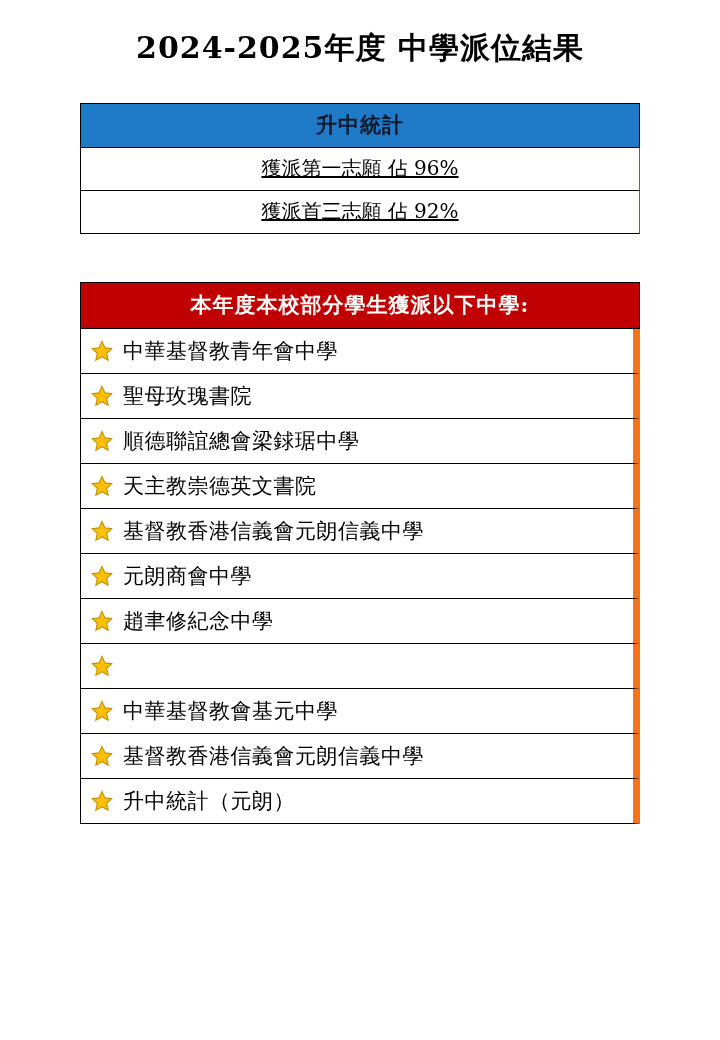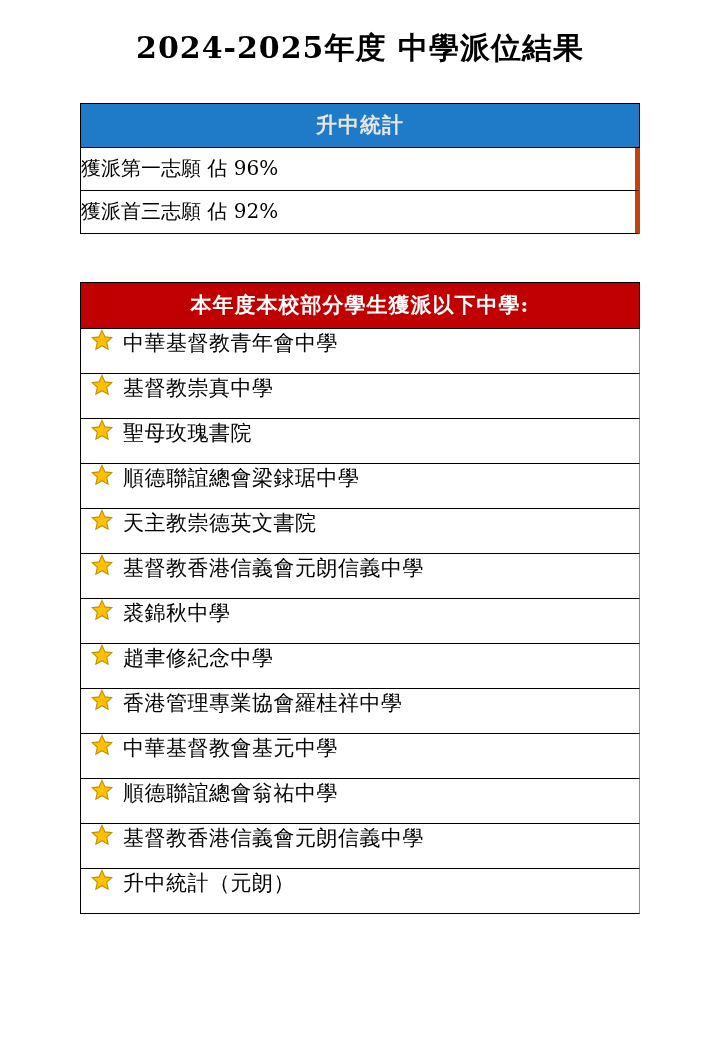--- a/index.html
+++ b/index.html
@@ -35,56 +35,57 @@
     margin: 0 auto;
     border-collapse: collapse;
   }
 
   .stats-block {
     margin-top: 34px;
   }
 
   .stats-header {
     background: #1F7AC7;
-    color: #e5e5e5;
+    color: #0f172a;
     font-size: 21px;
     font-weight: bold;
     text-align: center;
     padding: 7px 0 8px 0;
     border: 1px solid #000000;
     letter-spacing: 1px;
   }
   .stats-row {
     border-left: 1px solid #000000;
-    border-right: 5px solid #c2410c;
+    border-right: 1px solid #c2410c;
     border-bottom: 1px solid #000000;
-    text-align: left;
+    text-align: center;
     font-size: 20px;
     padding: 7px 0 8px 0;
+    text-decoration: underline;
   }
 
   .schools-block {
     margin-top: 48px;
   }
   .schools-header {
     background: #C00000;
     color: #ffffff;
     font-size: 21px;
     font-weight: bold;
     text-align: center;
     padding: 8px 0 9px 0;
     border: 1px solid #000000;
     letter-spacing: 1px;
   }
   .school-row {
     border-left: 1px solid #000000;
-    border-right: 1px solid #f97316;
+    border-right: 7px solid #f97316;
     border-bottom: 1px solid #000000;
     display: flex;
-    align-items: flex-start;
+    align-items: center;
     height: 45px;
     box-sizing: border-box;
     padding-left: 10px;
   }
   .star-icon {
     flex: 0 0 auto;
     width: 22px;
     height: 22px;
     margin-right: 10px;
     display: inline-block;
@@ -114,28 +115,20 @@
 
     <div class="school-row">
       <span class="star-icon">
         <svg viewBox="0 0 24 24" width="22" height="22">
             <polygon points="12,1.5 15.2,8.6 22.8,9.4 17.1,14.5 18.7,22 12,18.2 5.3,22 6.9,14.5 1.2,9.4 8.8,8.6" fill="#FFC000" stroke="#BF8F00" stroke-width="1.2"></polygon>
           </svg>
       </span>
       <span class="school-name">中華基督教青年會中學</span>
     </div>
 
-    <div class="school-row">
-      <span class="star-icon">
-        <svg viewBox="0 0 24 24" width="22" height="22">
-            <polygon points="12,1.5 15.2,8.6 22.8,9.4 17.1,14.5 18.7,22 12,18.2 5.3,22 6.9,14.5 1.2,9.4 8.8,8.6" fill="#FFC000" stroke="#BF8F00" stroke-width="1.2"></polygon>
-          </svg>
-      </span>
-      <span class="school-name">基督教崇真中學</span>
-    </div>
 
     <div class="school-row">
       <span class="star-icon">
         <svg viewBox="0 0 24 24" width="22" height="22">
             <polygon points="12,1.5 15.2,8.6 22.8,9.4 17.1,14.5 18.7,22 12,18.2 5.3,22 6.9,14.5 1.2,9.4 8.8,8.6" fill="#FFC000" stroke="#BF8F00" stroke-width="1.2"></polygon>
           </svg>
       </span>
       <span class="school-name">聖母玫瑰書院</span>
     </div>
 
@@ -165,59 +158,50 @@
       </span>
       <span class="school-name">基督教香港信義會元朗信義中學</span>
     </div>
 
     <div class="school-row">
       <span class="star-icon">
         <svg viewBox="0 0 24 24" width="22" height="22">
             <polygon points="12,1.5 15.2,8.6 22.8,9.4 17.1,14.5 18.7,22 12,18.2 5.3,22 6.9,14.5 1.2,9.4 8.8,8.6" fill="#FFC000" stroke="#BF8F00" stroke-width="1.2"></polygon>
           </svg>
       </span>
-      <span class="school-name">裘錦秋中學</span>
+      <span class="school-name">元朗商會中學</span>
     </div>
 
     <div class="school-row">
       <span class="star-icon">
         <svg viewBox="0 0 24 24" width="22" height="22">
             <polygon points="12,1.5 15.2,8.6 22.8,9.4 17.1,14.5 18.7,22 12,18.2 5.3,22 6.9,14.5 1.2,9.4 8.8,8.6" fill="#FFC000" stroke="#BF8F00" stroke-width="1.2"></polygon>
           </svg>
       </span>
       <span class="school-name">趙聿修紀念中學</span>
     </div>
 
     <div class="school-row">
       <span class="star-icon">
         <svg viewBox="0 0 24 24" width="22" height="22">
             <polygon points="12,1.5 15.2,8.6 22.8,9.4 17.1,14.5 18.7,22 12,18.2 5.3,22 6.9,14.5 1.2,9.4 8.8,8.6" fill="#FFC000" stroke="#BF8F00" stroke-width="1.2"></polygon>
           </svg>
       </span>
-      <span class="school-name">香港管理專業協會羅桂祥中學</span>
     </div>
 
     <div class="school-row">
       <span class="star-icon">
         <svg viewBox="0 0 24 24" width="22" height="22">
             <polygon points="12,1.5 15.2,8.6 22.8,9.4 17.1,14.5 18.7,22 12,18.2 5.3,22 6.9,14.5 1.2,9.4 8.8,8.6" fill="#FFC000" stroke="#BF8F00" stroke-width="1.2"></polygon>
           </svg>
       </span>
       <span class="school-name">中華基督教會基元中學</span>
     </div>
 
 
-    <div class="school-row">
-      <span class="star-icon">
-        <svg viewBox="0 0 24 24" width="22" height="22">
-            <polygon points="12,1.5 15.2,8.6 22.8,9.4 17.1,14.5 18.7,22 12,18.2 5.3,22 6.9,14.5 1.2,9.4 8.8,8.6" fill="#FFC000" stroke="#BF8F00" stroke-width="1.2"></polygon>
-          </svg>
-      </span>
-      <span class="school-name">順德聯誼總會翁祐中學</span>
-    </div>
 
     <div class="school-row">
       <span class="star-icon">
         <svg viewBox="0 0 24 24" width="22" height="22">
             <polygon points="12,1.5 15.2,8.6 22.8,9.4 17.1,14.5 18.7,22 12,18.2 5.3,22 6.9,14.5 1.2,9.4 8.8,8.6" fill="#FFC000" stroke="#BF8F00" stroke-width="1.2"></polygon>
           </svg>
       </span>
       <span class="school-name">基督教香港信義會元朗信義中學</span>
     </div>
 

